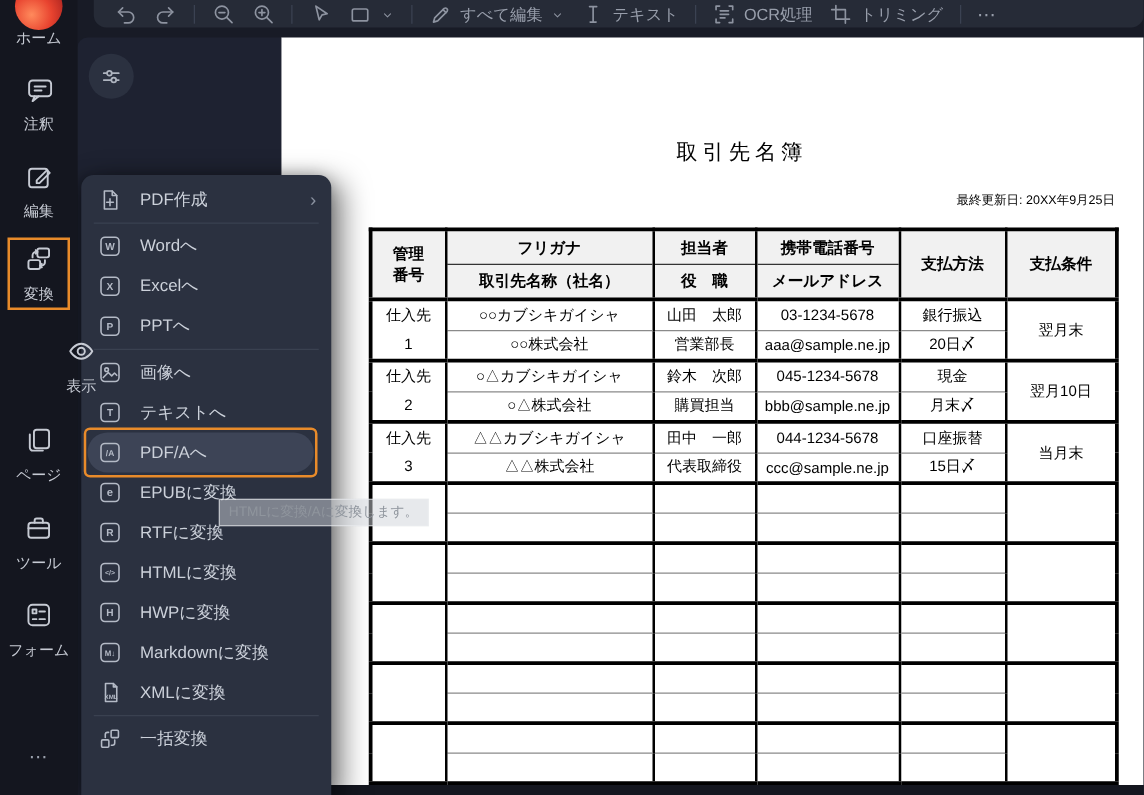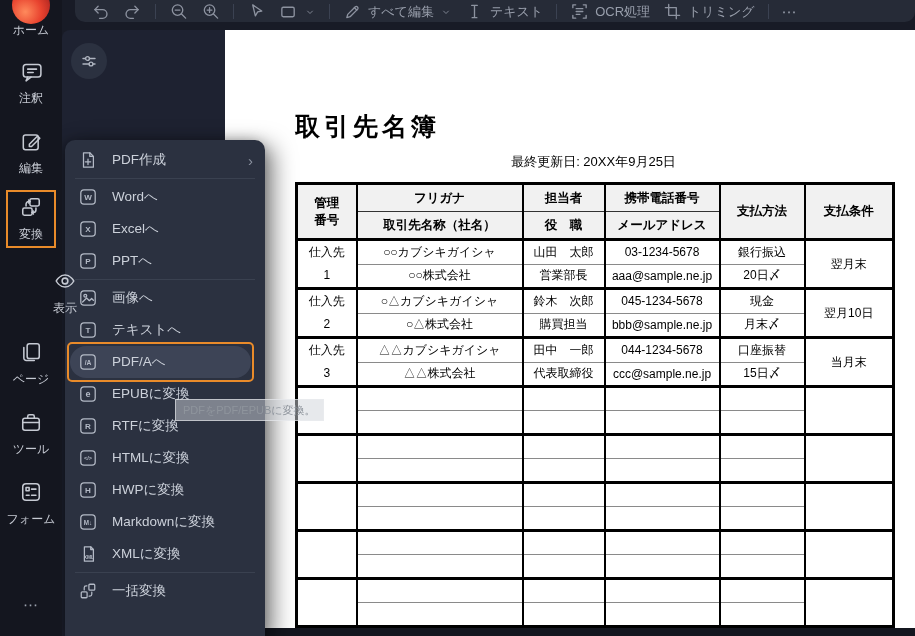--- a/index.html
+++ b/index.html
@@ -31,23 +31,23 @@
   
   .panel{position:absolute;left:62px;top:30px;width:163px;height:606px;background:#1e2231;
          border-top-left-radius:8px;z-index:2;}
   .filter-btn{position:absolute;left:9px;top:13px;width:36px;height:36px;border-radius:50%;
               background:#2b3140;display:flex;align-items:center;justify-content:center;
               color:#aeb4bf;cursor:pointer;}
 
   
   .page{position:absolute;left:225px;top:30px;width:690px;height:598px;background:#ffffff;
         z-index:1;overflow:hidden;color:#000;}
-  .doc-title{position:absolute;left:70px;top:80px;width:597px;text-align:left;font-size:25px;
-             font-weight:bold;letter-spacing:4px;color:#000;}
-  .doc-updated{position:absolute;left:70px;top:123px;width:597px;text-align:center;font-size:13px;color:#000;}
+  .doc-title{position:absolute;left:70px;top:80px;width:597px;text-align:center;font-size:17px;
+             font-weight:normal;letter-spacing:4px;color:#000;}
+  .doc-updated{position:absolute;left:70px;top:123px;width:597px;text-align:right;font-size:10px;color:#000;}
   table.doc{position:absolute;left:70px;top:152px;width:597px;border-collapse:collapse;
             table-layout:fixed;background:#fff;border:3px solid #000;}
   table.doc td{border-left:2px solid #000;border-right:2px solid #000;text-align:center;
                vertical-align:middle;padding:0;overflow:hidden;white-space:nowrap;font-size:12px;color:#000;}
   tr.h td{background:#f1f1f1;font-weight:bold;font-size:12.5px;height:26px;}
   tr.h1 td.split{border-bottom:1.5px solid #333;margin-top:16px;}
   tr.h2 td{border-bottom:3px solid #000;}
   td.hspan{border-bottom:3px solid #000;}
   tr.r1 td{height:22px;}
   tr.r1 td.split{border-bottom:1px solid #8a8a8a;}
@@ -560,15 +560,15 @@
           <svg viewBox="0 0 20 20" width="18" height="18" fill="none" stroke="currentColor" stroke-width="1.4" stroke-linecap="round" stroke-linejoin="round">
             <rect x="11" y="2.5" width="6.5" height="6.5" rx="1"></rect>
             <rect x="2.5" y="11" width="6.5" height="6.5" rx="1"></rect>
             <path d="M5.8 8.8V6.3a2 2 0 0 1 2-2h1M14.2 11.2v2.5a2 2 0 0 1-2 2h-1"></path>
           </svg>
         </span>
         <span>一括変換</span>
       </div>
     </div>
 
-  <div class="tooltip">PDFをPDF/EPUBに変換。</div>
+  <div class="tooltip">HTMLに変換/Aに変換します。</div>
 
 </div>
 
 </body></html>

